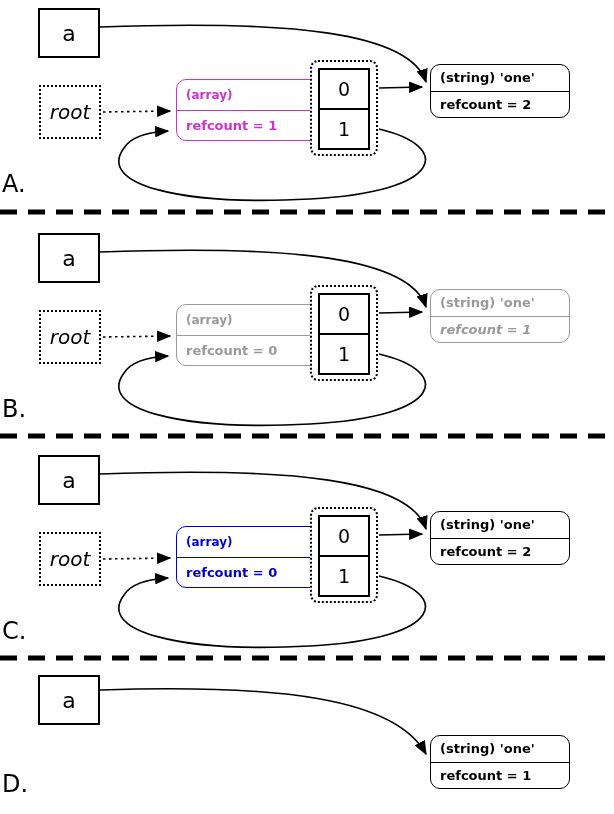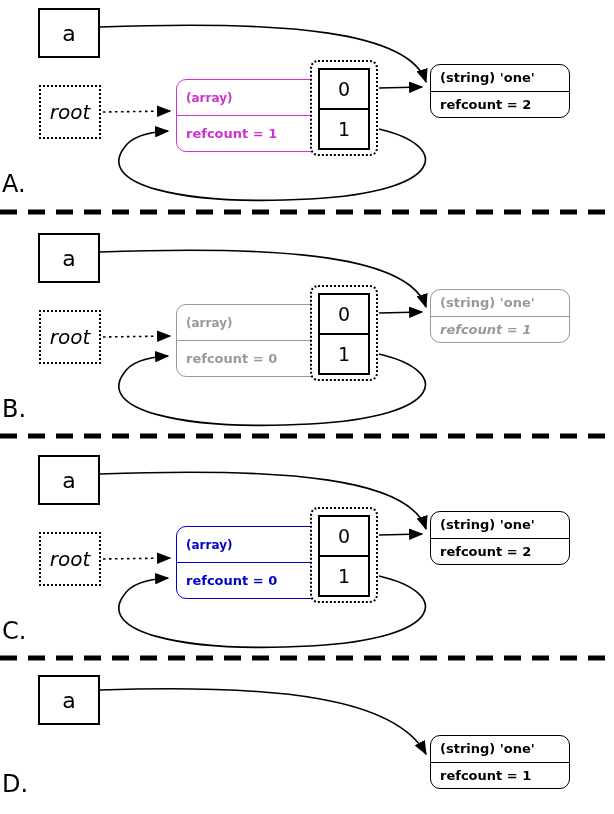--- a/index.html
+++ b/index.html
@@ -18,21 +18,21 @@
   }
   .rootbox {
     position: absolute; width: 62px; height: 54px; background: #fff;
     border: 2px dotted #000; display: flex; align-items: center; justify-content: center;
     font-style: italic; font-size: 20px;
   }
   .zbox {
     position: absolute; background: #fff; border: 1.5px solid currentColor;
     border-radius: 10px; display: flex; flex-direction: column; font-weight: bold;
   }
-  .arraybox { width: 160px; height: 73px; justify-content: space-between; }
+  .arraybox { width: 160px; height: 62px; justify-content: space-between; }
   .stringbox { width: 140px; height: 54px; }
   .zrow {
     flex: 1; display: flex; align-items: center; padding-left: 9px;
     font-size: 13px; white-space: nowrap;
   }
   .zrow.small { font-size: 12px; }
   .zrow-divided { border-top: 1.5px solid currentColor; }
   .italic { font-style: italic; }
   .cellouter {
     position: absolute; width: 68px; height: 96px;

